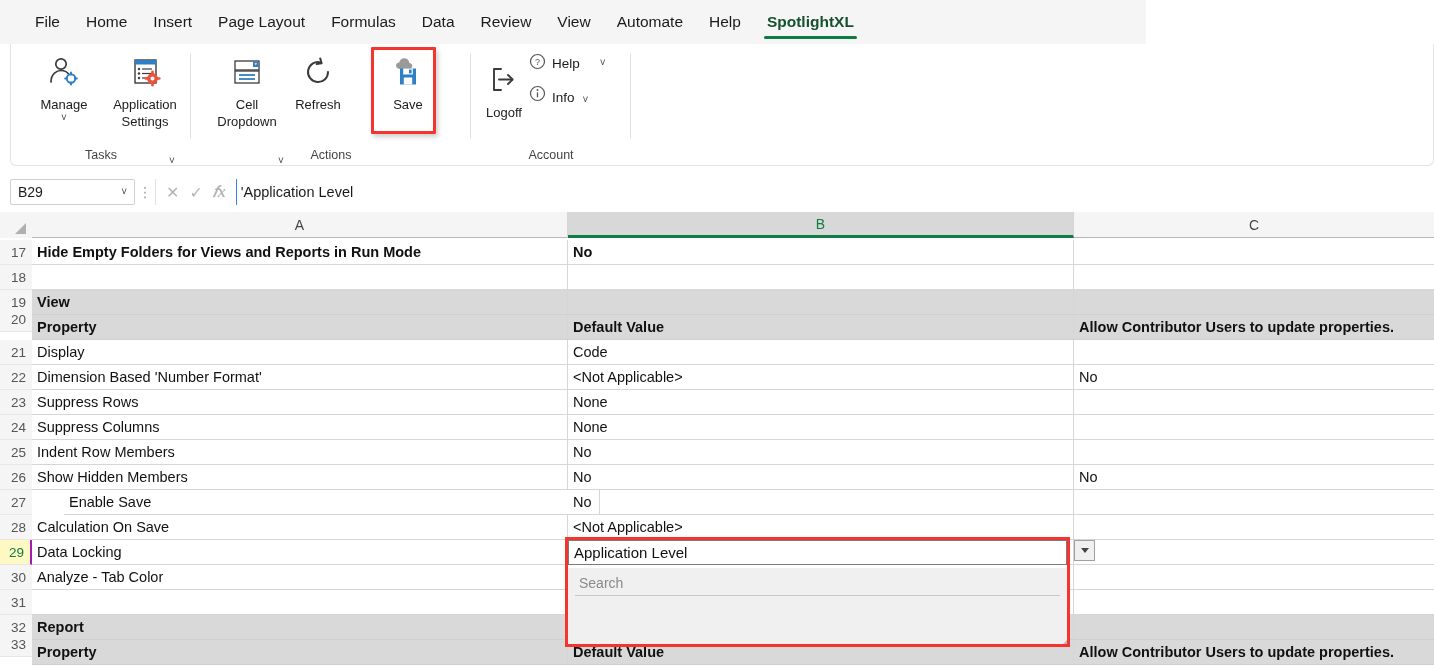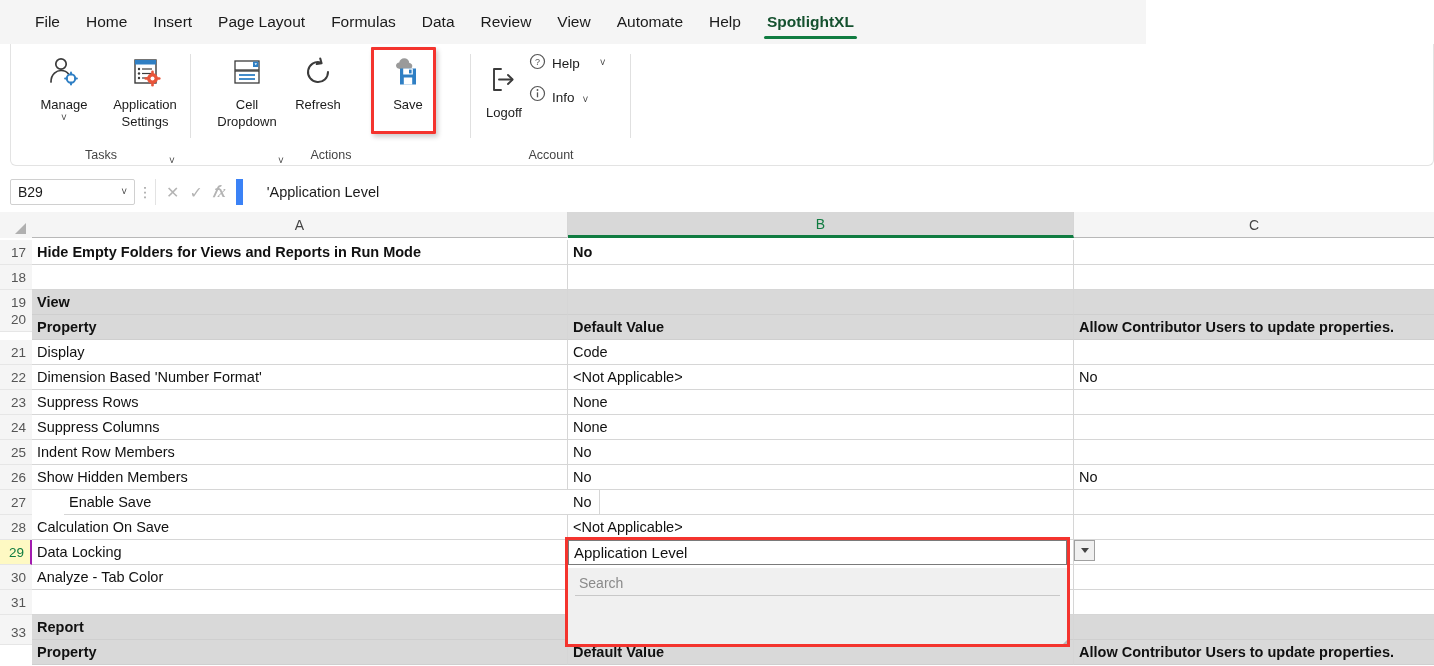--- a/index.html
+++ b/index.html
@@ -63,22 +63,22 @@
   .namebox{
     margin-left:10px;width:125px;height:26px;border:1px solid #d0d0d0;background:#fff;
     display:flex;align-items:center;justify-content:space-between;padding:0 7px;box-sizing:border-box;
     font-size:14px;color:#1b1b1b;border-radius:2px;
   }
   .dots{width:14px;text-align:center;color:#9a9a9a;font-size:14px;letter-spacing:0;margin:0 3px;line-height:12px;}
   .fbtns{display:flex;align-items:center;gap:10px;padding:0 10px;height:26px;border-left:1px solid #e3e3e3;}
   .fbtns span{font-size:16px;color:#b4b4b4;}
   .fx{font-style:italic;font-family:"Liberation Serif",serif;font-size:17px;color:#333;font-weight:bold;}
   .finput{
-    flex:1;height:26px;border:none;border-left:7px solid #3b82f6;
-    font-size:14.5px;color:#1b1b1b;padding-left:24px;display:flex;align-items:center;
+    flex:1;height:26px;border:none;border-left:1px solid #3b82f6;
+    font-size:14.5px;color:#1b1b1b;padding-left:4px;display:flex;align-items:center;
   }
   
   .grid{position:absolute;left:0;top:212px;width:1434px;height:454px;overflow:hidden;background:#fff;}
   .colhead{position:absolute;left:0;top:0;height:26px;width:1434px;background:#f5f5f5;
            border-bottom:1px solid #b8b8b8;box-sizing:border-box;}
   .corner{position:absolute;left:0;top:0;width:32px;height:26px;background:#f5f5f5;}
   .corner:after{content:"";position:absolute;right:6px;bottom:4px;border-style:solid;
     border-width:0 0 11px 11px;border-color:transparent transparent #b0b0b0 transparent;}
   .ch{
     position:absolute;top:0;height:26px;line-height:26px;text-align:center;
@@ -375,21 +375,21 @@
         <div class="cell" style="top: 353px; left: 568px; width: 506px;"></div>
         <div class="cell" style="top: 353px; left: 1074px; width: 360px; border-right: none;"></div>
         <div class="rowhead" style="top: 378px;">31</div>
         <div class="cell" style="top: 378px; left: 32px; width: 536px;"></div>
         <div class="cell" style="top: 378px; left: 568px; width: 506px;"></div>
         <div class="cell" style="top: 378px; left: 1074px; width: 360px; border-right: none;"></div>
         <div class="rowhead" style="top: 403px;">32</div>
         <div class="cell b shade" style="top: 403px; left: 32px; width: 536px;">Report</div>
         <div class="cell b shade" style="top: 403px; left: 568px; width: 506px;"></div>
         <div class="cell b shade" style="top: 403px; left: 1074px; width: 360px; border-right: none;"></div>
-        <div class="rowhead" style="top: 408px;">33</div>
+        <div class="rowhead" style="top: 420px;">33</div>
         <div class="cell b shade" style="top: 428px; left: 32px; width: 536px;">Property</div>
         <div class="cell b shade" style="top: 428px; left: 568px; width: 506px;">Default Value</div>
         <div class="cell b shade" style="top: 428px; left: 1074px; width: 360px; border-right: none;">Allow Contributor Users to update properties.</div>
       </div>
   </div>
 
   <div class="dd-wrap">
     <div class="dd-edit">Application Level</div>
     <div class="dd-panel">
       <div class="dd-search">Search</div>

